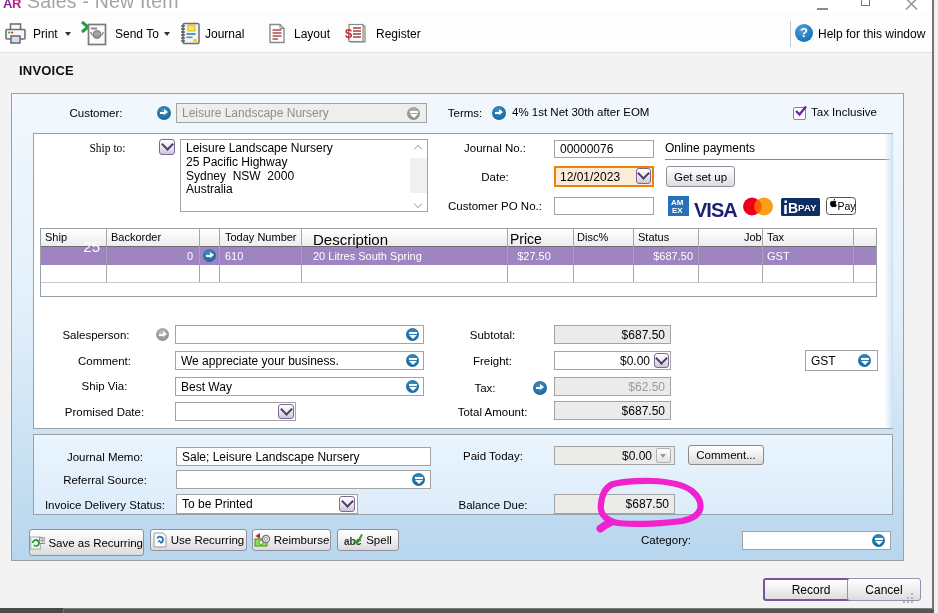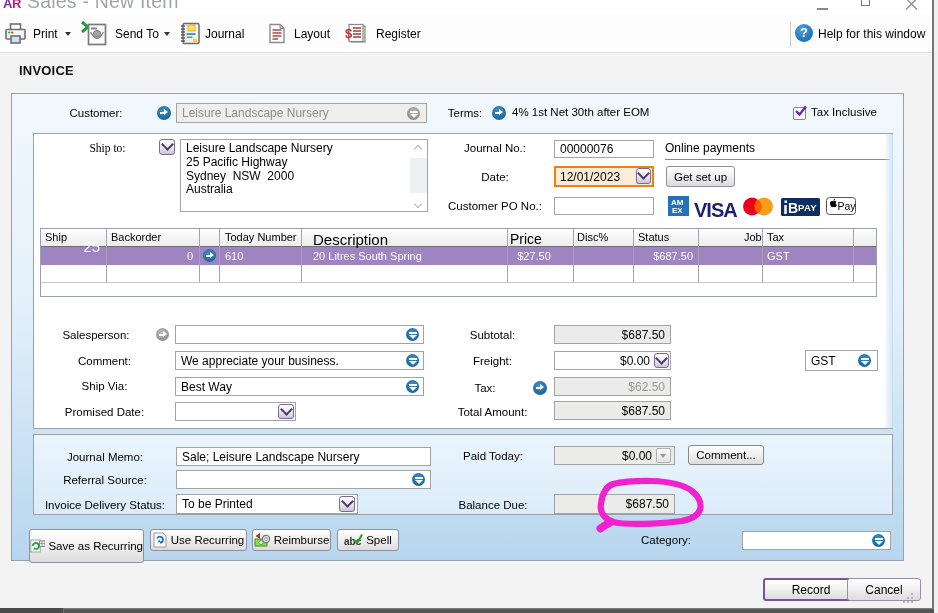--- a/index.html
+++ b/index.html
@@ -262,21 +262,21 @@
 <div class="pdd" style="left:339px;top:496px;"></div>
 
 <div class="lbl" style="left:440px;top:450px;width:106px;">Paid Today:</div>
 <div class="tb tb-num" style="left:554px;top:446px;width:121px;height:19px;padding-right:22px;">$0.00</div>
 <div class="abs" style="left:656px;top:448px;width:15px;height:15px;border:1px solid #b0b0b0;border-radius:2px;background:linear-gradient(#fdfdfd,#e3e3e3);"></div>
 <div class="abs" style="left:660px;top:454px;border-left:3.5px solid transparent;border-right:3.5px solid transparent;border-top:4px solid #999;"></div>
 <div class="btn" style="left:688px;top:445px;width:76px;height:20px;border-color:#8a8a8a;">Comment...</div>
 <div class="lbl" style="left:440px;top:499px;width:106px;">Balance Due:</div>
 <div class="tb tb-num" style="left:554px;top:494px;width:121px;height:20px;">$687.50</div>
 
-<div class="btn" style="left:29px;top:529px;width:115px;height:34px;font-size:11.5px;text-align:right;">
+<div class="btn" style="left:29px;top:529px;width:115px;height:27px;font-size:11.5px;text-align:right;">
   <svg width="18" height="16" viewBox="0 0 18 16" style="margin-right:3px;">
     <rect x="1" y="1" width="11" height="14" fill="#fcfcfc" stroke="#9a9a9a"></rect>
     <rect x="11" y="2" width="6.5" height="6.5" fill="#eee" stroke="#808080"></rect>
     <line x1="11" y1="5.2" x2="17.5" y2="5.2" stroke="#808080" stroke-width="0.8"></line>
     <line x1="14.2" y1="2" x2="14.2" y2="8.5" stroke="#808080" stroke-width="0.8"></line>
     <path d="M3.2 8 a3.6 3.6 0 1 1 3.4 3.7" fill="none" stroke="#1fa33c" stroke-width="2.2"></path>
     <path d="M5.2 9.3 L7.2 11.7 L3.8 12.4 z" fill="#1fa33c"></path>
   </svg>Save as Recurring</div>
 <div class="btn" style="left:150px;top:529px;width:97px;height:22px;font-size:11.5px;">
   <svg width="14" height="16" viewBox="0 0 14 16" style="margin-right:4px;">

